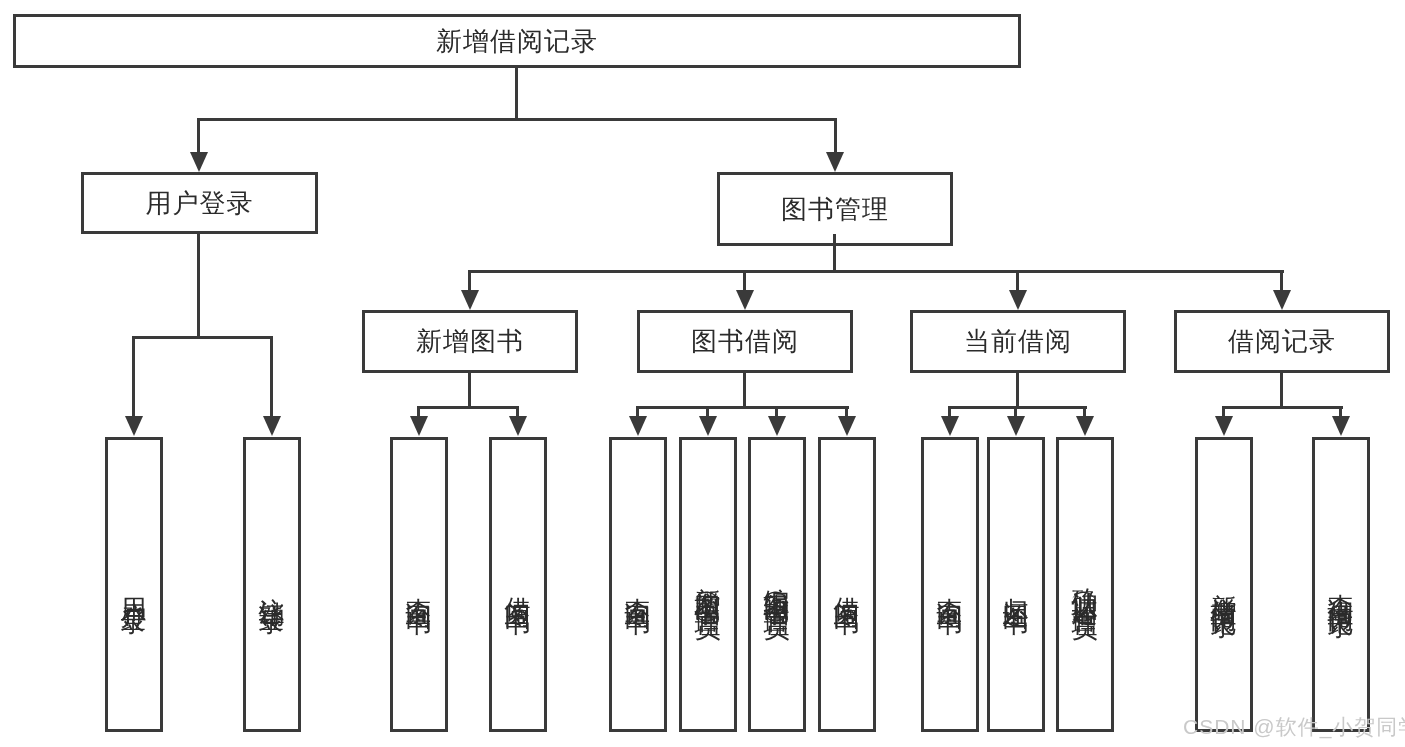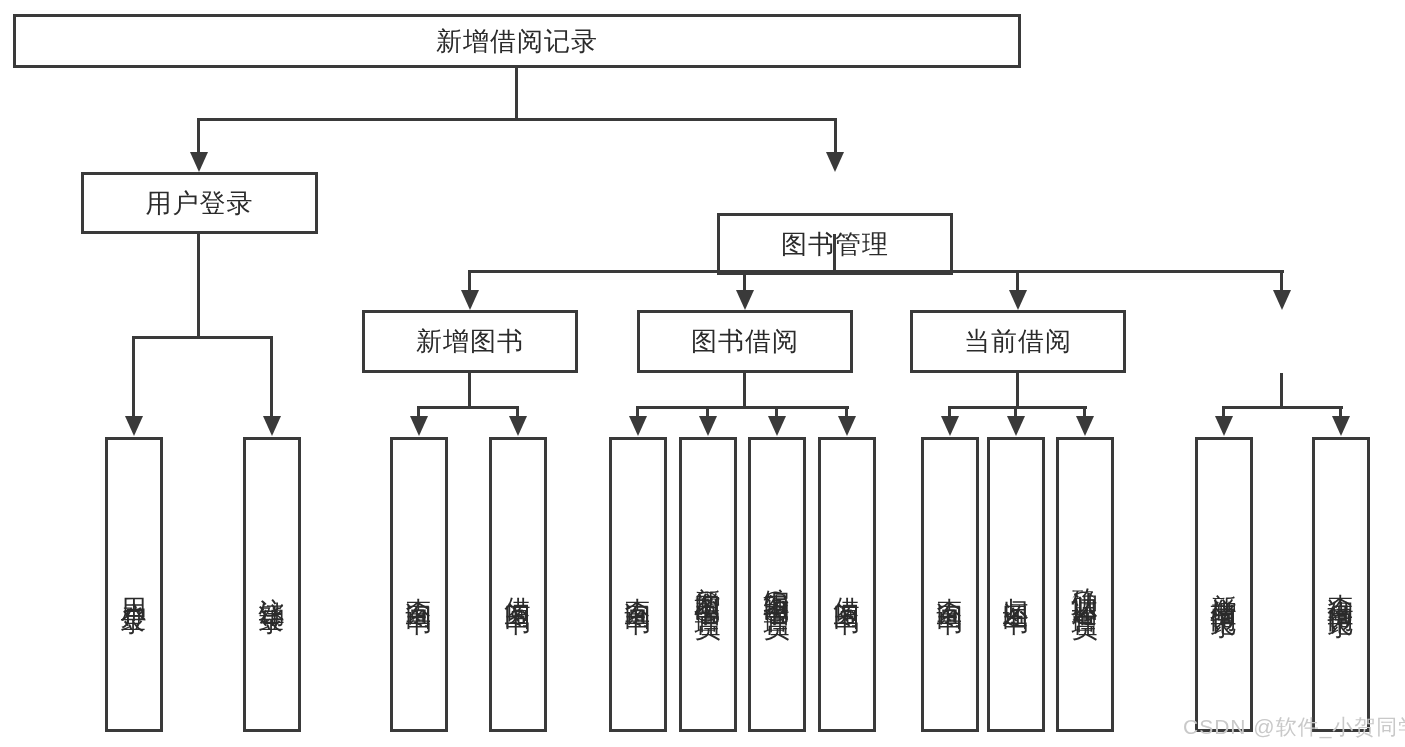--- a/index.html
+++ b/index.html
@@ -76,21 +76,21 @@
   <div class="vl" style="left:515px; top:68px; height:50px;"></div>
   <div class="hl" style="left:197px; top:118px; width:639px;"></div>
   <div class="vl" style="left:197px; top:118px; height:36px;"></div>
   <div class="ar" style="left:190px; top:152px;"></div>
   <div class="vl" style="left:834px; top:118px; height:36px;"></div>
   <div class="ar" style="left:826px; top:152px;"></div>
 
   <div class="hbox" style="left:81px; top:172px; width:237px; height:62px;">
     <span>用户登录</span>
   </div>
-  <div class="hbox" style="left:717px; top:172px; width:236px; height:62px;margin-top:41px;">
+  <div class="hbox" style="left:717px; top:172px; width:236px; height:74px;">
     <span>图书管理</span>
   </div>
 
   <div class="vl" style="left:197px; top:234px; height:102px;"></div>
   <div class="hl" style="left:132px; top:336px; width:141px;"></div>
   <div class="vl" style="left:132px; top:336px; height:80px;"></div>
   <div class="ar" style="left:125px; top:416px;"></div>
   <div class="vl" style="left:270px; top:336px; height:80px;"></div>
   <div class="ar" style="left:263px; top:416px;"></div>
 
@@ -107,20 +107,23 @@
 
   <div class="hbox" style="left:362px; top:310px; width:216px; height:63px;">
     <span>新增图书</span>
   </div>
   <div class="hbox" style="left:637px; top:310px; width:216px; height:63px;">
     <span>图书借阅</span>
   </div>
   <div class="hbox" style="left:910px; top:310px; width:216px; height:63px;">
     <span>当前借阅</span>
   </div>
+  <div class="hbox" style="left:1174px; top:310px; width:216px; height:63px;">
+    <span>借阅记录</span>
+  </div>
 
   <div class="vl" style="left:468px; top:373px; height:33px;"></div>
   <div class="hl" style="left:417px; top:406px; width:102px;"></div>
   <div class="vl" style="left:417px; top:406px; height:12px;"></div>
   <div class="ar" style="left:410px; top:416px;"></div>
   <div class="vl" style="left:516px; top:406px; height:12px;"></div>
   <div class="ar" style="left:509px; top:416px;"></div>
 
   <div class="vl" style="left:743px; top:373px; height:33px;"></div>
   <div class="hl" style="left:636px; top:406px; width:213px;"></div>

